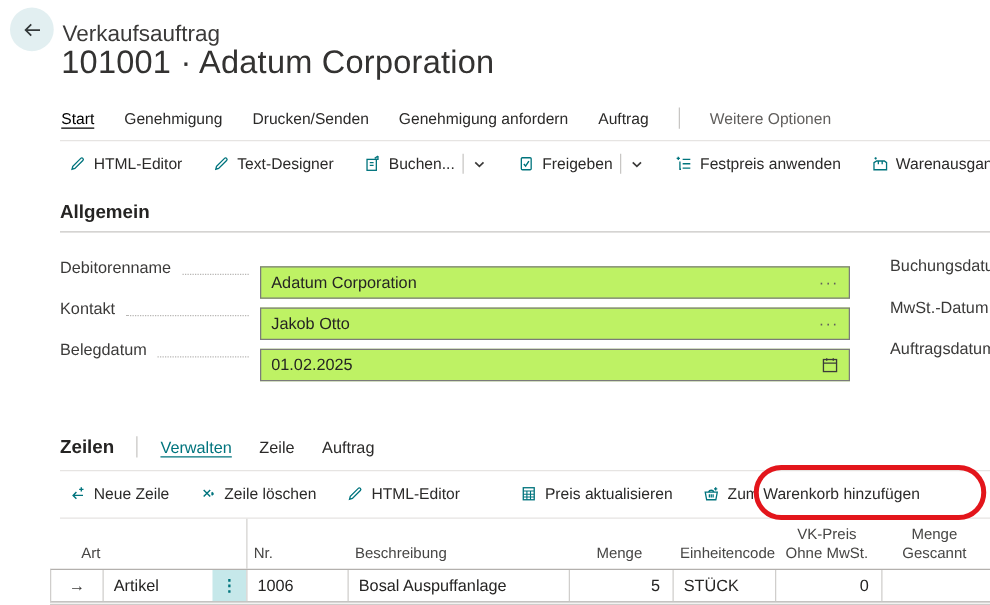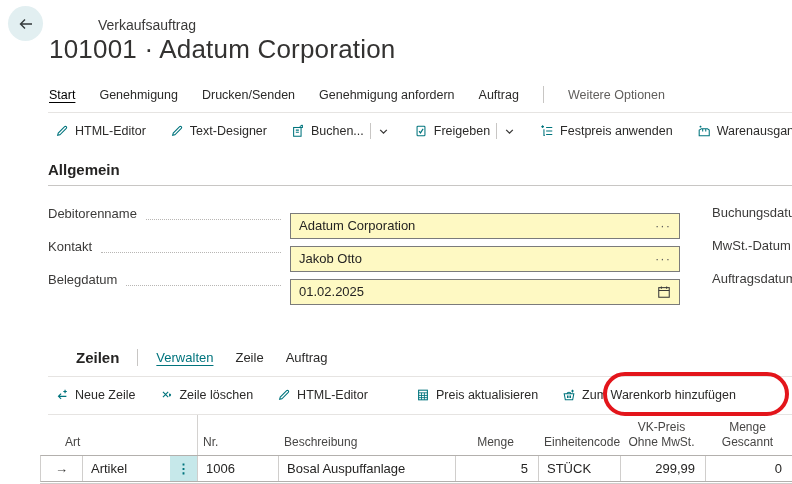--- a/index.html
+++ b/index.html
@@ -8,21 +8,21 @@
     font-family: "Liberation Sans", sans-serif;
     background:#fff; color:#252423;
     position:relative; overflow:hidden;
   }
   .abs { position:absolute; }
 
   
   .back-btn { left:8px; top:6px; width:35px; height:35px; border-radius:50%;
     background:#e2eff1; display:flex; align-items:center; justify-content:center;
     font-size:17px; color:#33393a; cursor:pointer; }
-  .breadcrumb { left:50px; top:17px; font-size:14px; color:#3b3a39;margin-left:48px; }
+  .breadcrumb { left:50px; top:17px; font-size:18px; color:#3b3a39; }
   .page-title { left:49px; top:34px; font-size:26px; font-weight:400; color:#333231; letter-spacing:.2px; }
 
   
   .menubar { left:49px; top:86px; display:flex; align-items:center; gap:24px; font-size:12.5px; }
   .menubar .tab { color:#2b2a29; cursor:pointer; }
   .menubar .tab.active { color:#000000; text-decoration:underline; text-underline-offset:3px; }
   .menubar .more { color:#605e5c; cursor:pointer; }
   .vdiv { width:1px; height:17px; background:#c8c6c4; }
 
   .hr { left:48px; right:0; height:1px; background:#e6e4e2; }
@@ -35,29 +35,29 @@
   .chev { display:flex; color:#3b3a39; cursor:pointer; padding:2px 1px; }
   .split-div { width:1px; height:16px; background:#c8c6c4; margin:0 6px; }
 
   
   .section-head { left:48px; right:0; border-bottom:1px solid #c8c6c4; padding-bottom:7px;
     font-size:15px; font-weight:bold; color:#252423; }
   .fields { left:48px; top:197px; width:632px; }
   .field-row { display:flex; align-items:center; height:33px; }
   .field-label { font-size:13px; color:#3b3a39; white-space:nowrap; }
   .leader { flex:1; border-bottom:1px dotted #b8b6b4; height:12px; margin:0 9px; }
-  .input { width:390px; height:26px; border:1px solid #7b7b7b; background:#fef9c3;
+  .input { width:472px; height:26px; border:1px solid #7b7b7b; background:#bef264;
     display:flex; align-items:center; justify-content:space-between; padding:0 8px;
     font-size:13px; color:#252423;margin-top:24px; }
   .lookup { color:#605e5c; font-size:13px; letter-spacing:1px; cursor:pointer; }
   .cal-icon { color:#3b3a39; display:flex; cursor:pointer; }
   .right-label { left:712px; font-size:13px; color:#3b3a39; white-space:nowrap; }
 
   
-  .lines-bar { left:48px; top:349px; display:flex; align-items:center; gap:18px;margin-left:28px; }
+  .lines-bar { left:48px; top:349px; display:flex; align-items:center; gap:18px; }
   .lines-heading { font-size:15px; font-weight:bold; color:#252423; }
   .lines-tabs { display:flex; align-items:center; gap:22px; font-size:13px; }
   .lines-tabs .tab { color:#2b2a29; cursor:pointer; }
   .lines-tabs .tab.active { color:#00747d; text-decoration:underline; text-underline-offset:3px; }
 
   
   .annotation { left:603px; top:372px; width:186px; height:44px; border:4px solid #e3151b;
     border-radius:23px; pointer-events:none; z-index:9; }
 
   
@@ -294,16 +294,15 @@
     <span class="row-arrow">→</span>
   </div>
   <div class="td art">
     <span>Artikel</span>
     <span class="dots-btn">⋮</span>
   </div>
   <div class="td">1006</div>
   <div class="td">Bosal Auspuffanlage</div>
   <div class="td right">5</div>
   <div class="td">STÜCK</div>
-  <div class="td right">299,99</div>
   <div class="td right">0</div>
 </div>
 <div class="abs next-row-hint"></div>
 
 </body></html>

